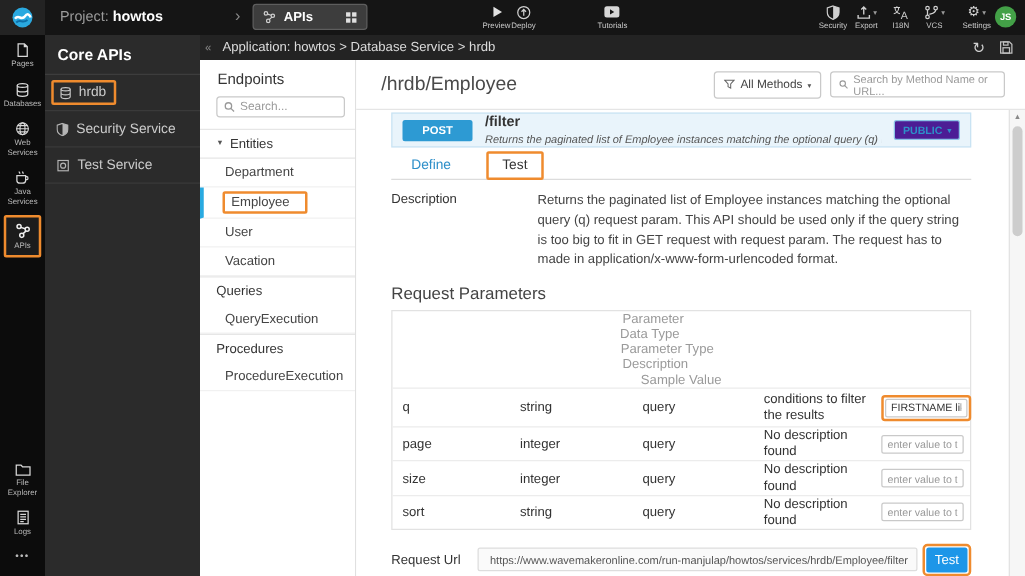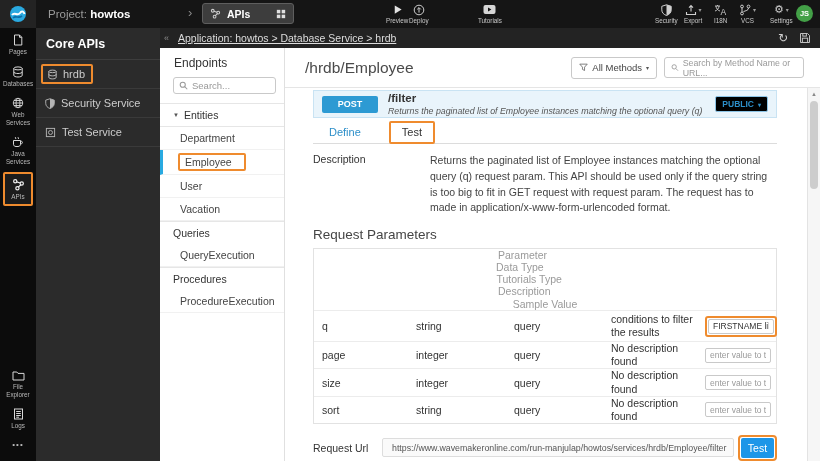--- a/index.html
+++ b/index.html
@@ -41,21 +41,21 @@
     border-bottom:1px solid #3d3d3d; }
   .core-item { height:29px; display:flex; align-items:center; gap:6px; padding:0 9px;
     border-bottom:1px solid #3a3a3a; color:#ccc; font-size:11px; }
   .core-hl { display:inline-flex; align-items:center; gap:5px; border:2px solid #ef8b2e;
     border-radius:2px; padding:2px 6px 2px 4px; margin-left:-4px; }
 
   
   .breadcrumbbar { position:absolute; top:28px; left:160px; width:660px; height:20px; background:#232323;
     display:flex; align-items:center; color:#dcdcdc; font-size:10.5px; }
   .collapse { color:#8a8a8a; font-size:9px; padding:0 9px 0 4px; }
-  .crumb { flex:1;text-decoration:underline; }
+  .crumb { flex:1; }
   .bc-icons { display:flex; align-items:center; gap:11px; padding-right:9px; }
   .bc-icons .uglyph { font-size:12px; }
 
   
   .endpoints { position:absolute; top:48px; left:160px; width:125px; height:413px; background:#fff;
     border-right:1px solid #e0e0e0; color:#3f3f3f; }
   .ep-title { padding:8px 8px 7px 14px; font-size:12px; color:#333; }
   .ep-search { margin:0 8px 9px 13px; height:17px; border:1px solid #c9c9c9; border-radius:3px;
     display:flex; align-items:center; gap:4px; padding:0 5px; color:#999; font-size:9.5px; }
   .ep-section { border-top:1px solid #e6e6e6; border-bottom:1px solid #e6e6e6; padding:5px 8px 5px 13px;
@@ -83,21 +83,21 @@
   .pagescroll .arrow { display:block; text-align:center; font-size:6px; color:#888; padding-top:3px; }
   .page-thumb { position:absolute; top:13px; left:2px; width:8px; height:88px; background:#cdcdcd; border-radius:4px; }
 
   .post-card { height:28px; background:#e9f4fb; border:1px solid #c9e3f3; display:flex;
     align-items:center; gap:10px; padding:0 8px; }
   .post-btn { width:56px; height:17px; background:#2d9ad3; color:#fff; font-size:9px; font-weight:bold;
     border-radius:2px; display:flex; align-items:center; justify-content:center; flex:none; }
   .path-wrap { flex:1; overflow:hidden; }
   .epath { font-size:11.5px; font-weight:bold; color:#333; line-height:1.15; }
   .esummary { font-size:8.8px; font-style:italic; color:#555; white-space:nowrap; overflow:hidden; }
-  .public-btn { height:16px; border:1px solid #8cc4e6; background:#000000; color:#2d8fc9;
+  .public-btn { height:16px; border:1px solid #8cc4e6; background:#4c1d95; color:#2d8fc9;
     font-size:8.5px; font-weight:bold; border-radius:2px; display:flex; align-items:center;
     gap:4px; padding:0 6px; flex:none; }
 
   .tabs { display:flex; align-items:flex-end; gap:16px; border-bottom:1px solid #dcdcdc;
     height:24px; margin-top:2px; padding-left:4px; }
   .tab-define { color:#2d8fc9; font-size:11px; padding:0 12px 5px; }
   .tab-test { border:2px solid #ef8b2e; border-radius:2px; background:#fff; font-size:11px;
     color:#333; padding:3px 11px 4px; position:relative; top:1px; }
 
   .desc-row { display:flex; margin-top:9px; font-size:10.5px; }
@@ -404,21 +404,21 @@
       <div class="desc-row">
         <div class="desc-label">Description</div>
         <div class="desc-text">Returns the paginated list of Employee instances matching the optional query (q) request param. This API should be used only if the query string is too big to fit in GET request with request param. The request has to made in application/x-www-form-urlencoded format.</div>
       </div>
 
       <div class="rp-heading">Request Parameters</div>
       <div class="rp-table">
         <div class="rp-row head">
           <span class="c1">Parameter</span>
           <span class="c2">Data Type</span>
-          <span class="c3">Tutorials Type</span>
+          <span class="c3">Parameter Type</span>
           <span class="c4">Description</span>
           <span class="c5">Sample Value</span>
         </div>
         <div class="rp-row qrow">
           <span class="c1">q</span>
           <span class="c2">string</span>
           <span class="c3">query</span>
           <span class="c4">conditions to filter the results</span>
           <span class="c5">
             <span class="q-wrap">

